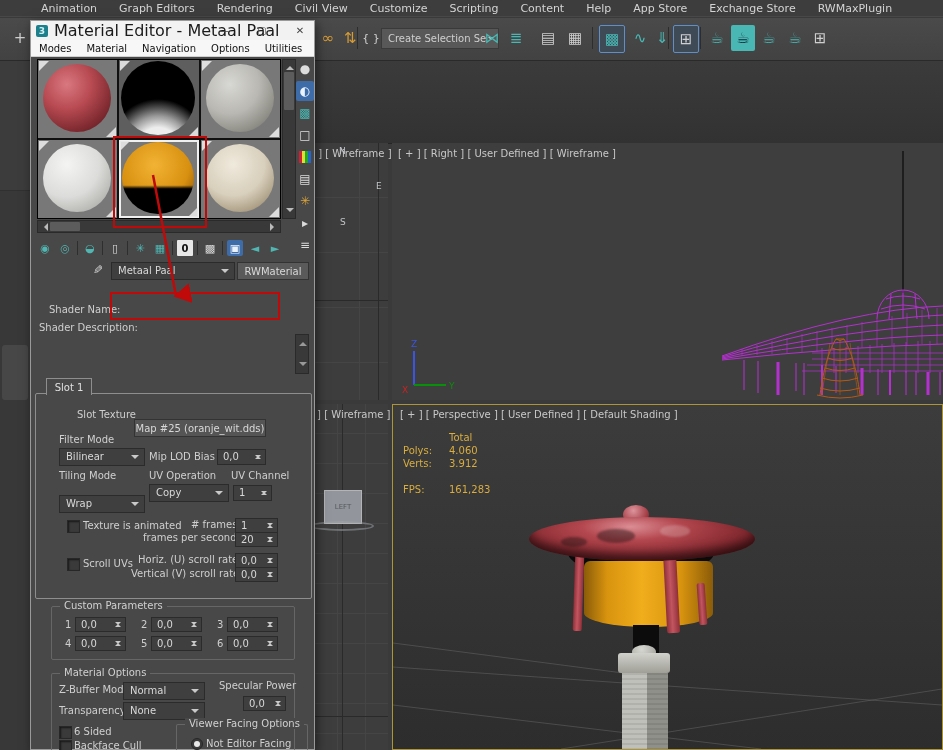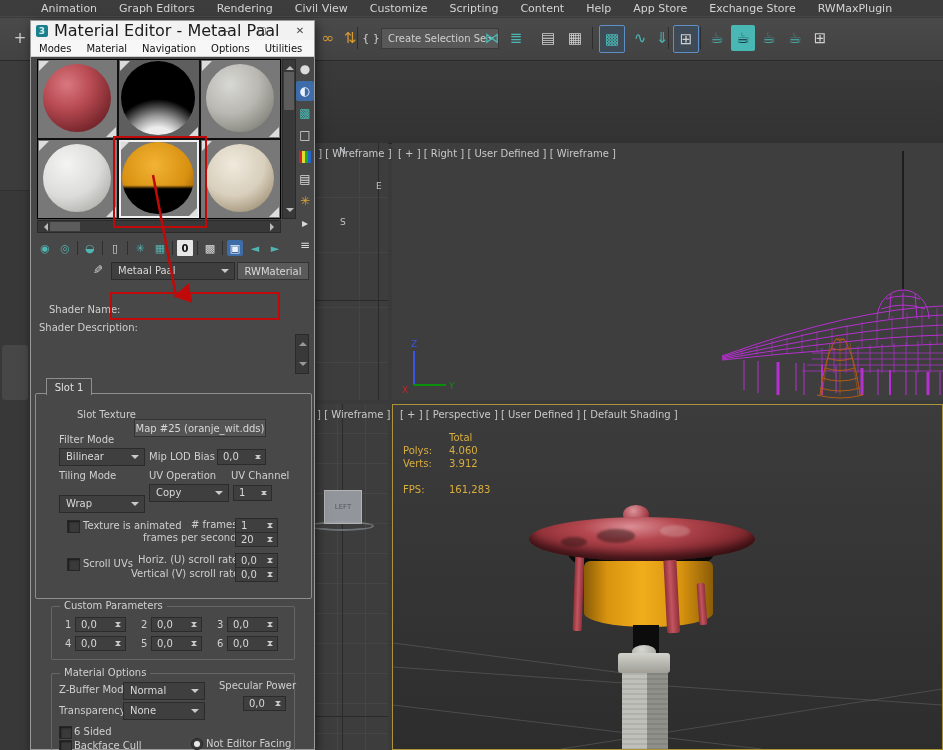--- a/index.html
+++ b/index.html
@@ -525,20 +525,23 @@
       <span class="gt">Material Options</span>
     </div>
     <span class="lb" style="left:28px;top:663px">Z-Buffer Mode</span>
     <div class="dd" style="left:92px;top:661px;width:58px;height:16px">Normal</div>
     <span class="lb" style="left:188px;top:659px">Specular Power</span>
     <div class="spin" style="left:212px;top:675px;width:22px;height:13px">0,0</div>
     <span class="lb" style="left:28px;top:684px">Transparency</span>
     <div class="dd" style="left:92px;top:681px;width:58px;height:16px">None</div>
     <div class="chk" style="left:28px;top:705px"></div>
     <span class="lb" style="left:43px;top:705px">6 Sided</span>
+    <div class="grp" style="left:145px;top:703px;width:132px;height:27px;border-bottom:none">
+      <span class="gt">Viewer Facing Options</span>
+    </div>
     <div class="chk" style="left:28px;top:719px"></div>
     <span class="lb" style="left:43px;top:719px">Backface Cull</span>
     <div class="radio on" style="left:160px;top:717px"></div>
     <span class="lb" style="left:175px;top:717px">Not Editor Facing</span>
   </div>
 
   <div class="redrect" style="left:113px;top:136px;width:90px;height:88px"></div>
   <div class="redrect" style="left:110px;top:292px;width:166px;height:24px"></div>
   <svg id="annsvg" class="abs">
     <defs>

